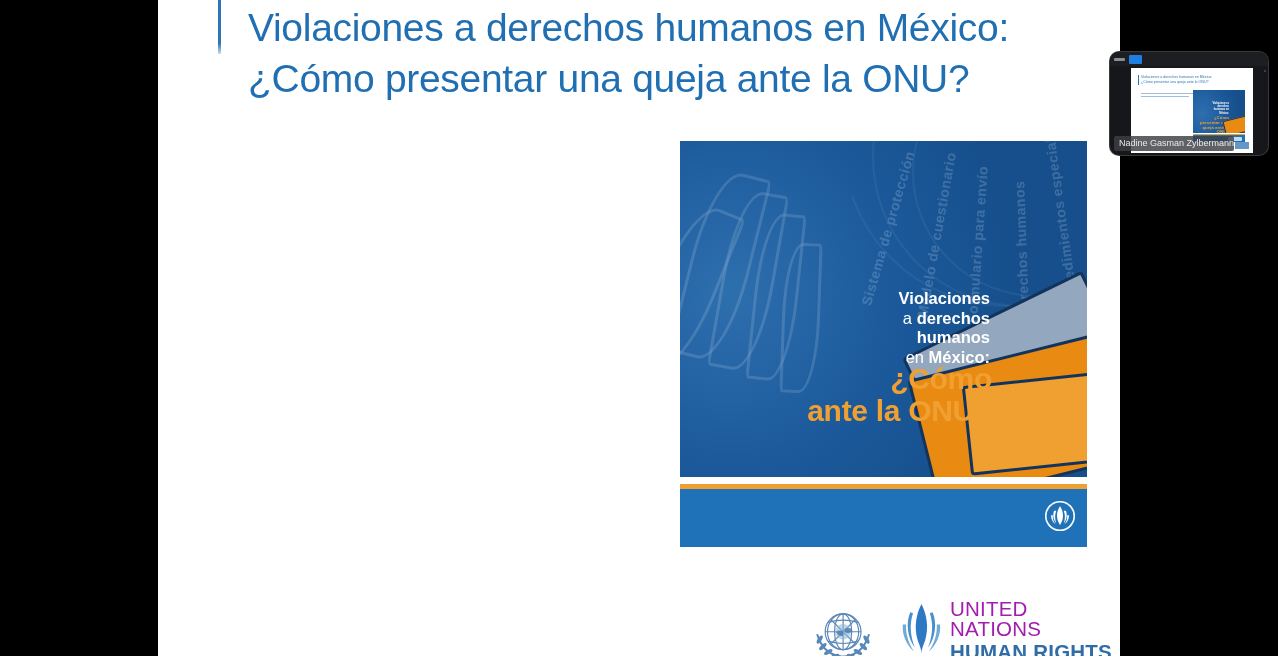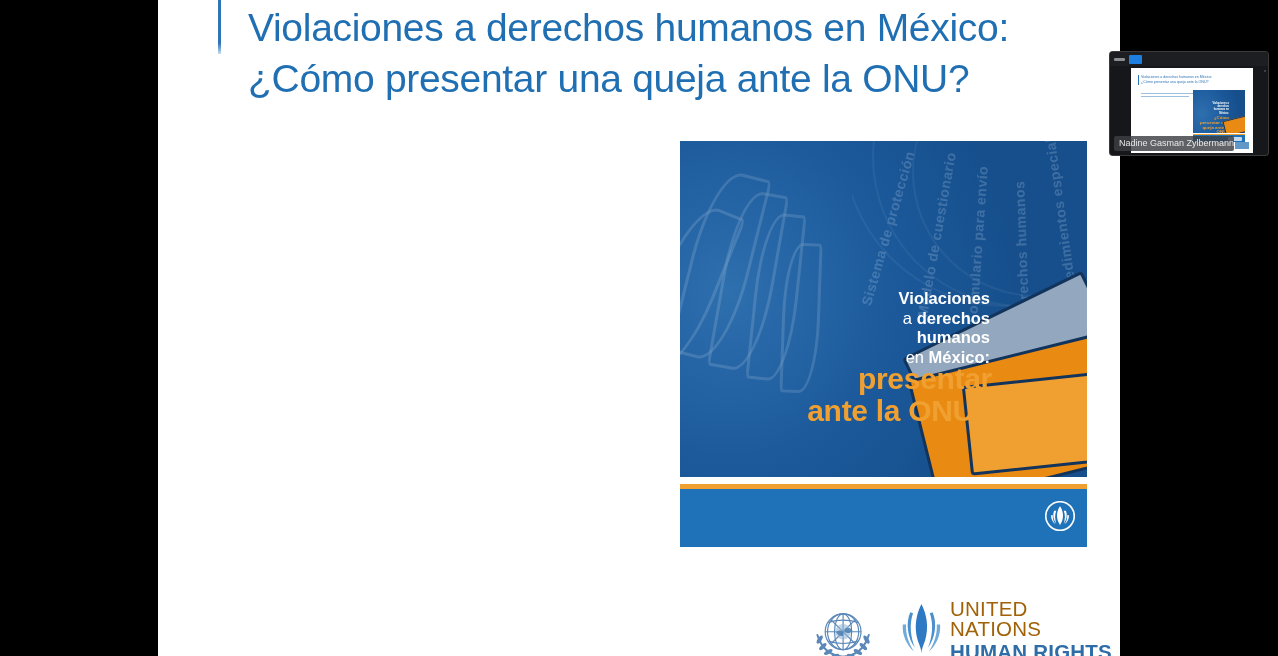--- a/index.html
+++ b/index.html
@@ -243,32 +243,32 @@
     left: 650px;
     bottom: -6px;
     display: flex;
     align-items: flex-end;
     gap: 22px;
   }
   .un-emblem { width: 72px; height: 62px; }
   .ohchr-lockup { display: flex; align-items: center; gap: 7px; }
   .ohchr-flame { width: 44px; height: 58px; }
   .ohchr-words { line-height: 1; }
-  .ohchr-l1 { font-size: 20.5px; color: #a16207; letter-spacing: 0.2px; font-weight: 400; }
+  .ohchr-l1 { font-size: 20.5px; color: #a21caf; letter-spacing: 0.2px; font-weight: 400; }
   .ohchr-l2 { font-size: 20.5px; color: #2E6DA8; letter-spacing: 0.2px; font-weight: 700; margin-top: 2px; }
 
   
   #video-thumb {
     position: absolute;
     left: 1110px;
     top: 52px;
     width: 158px;
     height: 103px;
     background: #16171A;
-    border-radius: 3px;
+    border-radius: 9px;
     overflow: hidden;
     box-shadow: 0 0 0 1px #3a3a3a;
   }
   .vt-bar {
     position: absolute;
     left: 0; top: 0; right: 0;
     height: 14px;
     background: #1d1e21;
     display: flex;
     align-items: center;
@@ -430,21 +430,21 @@
       <div class="folder-orange2"></div>
 
       <div class="cov-t1">
         <div><span>Violaciones</span></div>
         <div><span class="lt">a </span><span>derechos</span></div>
         <div><span>humanos</span></div>
         <div><span class="lt">en </span><span>México:</span></div>
       </div>
 
       <div class="cov-t2">
-        <div>presentar</div>
+        <div>¿Cómo</div>
         <div>ante la ONU?</div>
       </div>
 
       <div class="cov-white"></div>
       <div class="cov-orange"></div>
 
       <div class="cov-footer">
         <div class="cov-logo">
           <svg class="cov-logo-mark" viewBox="0 0 40 40">
             <circle cx="20" cy="20" r="19" fill="none" stroke="#ffffff" stroke-width="2.2"></circle>

